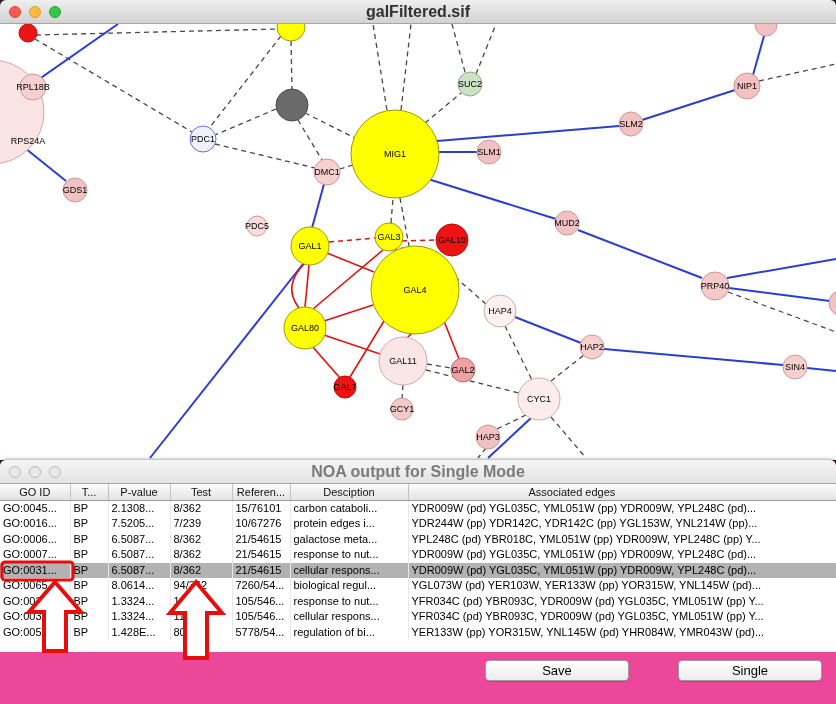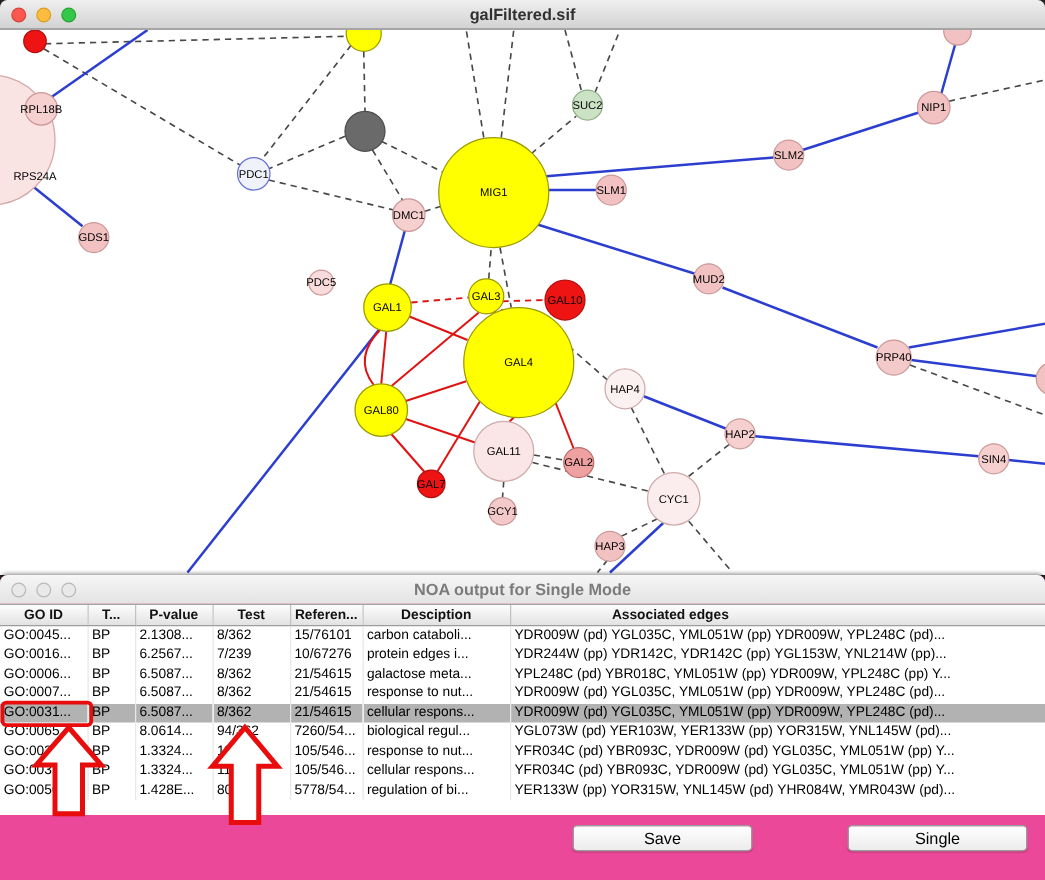--- a/index.html
+++ b/index.html
@@ -2,40 +2,40 @@
 <html><head>
 <meta charset="utf-8">
 <style>
   *{margin:0;padding:0;box-sizing:border-box}
   html,body{width:836px;height:704px;overflow:hidden}
   body{font-family:"Liberation Sans",sans-serif;background:#222;position:relative}
   .window{position:absolute;left:0;width:836px}
   #net-window{top:0;height:460px}
   #noa-window{top:460px;height:244px;background:#ec4899;border-radius:6px 6px 0 0;box-shadow:0 -1px 3px rgba(0,0,0,.35)}
   .titlebar{height:24px;background:linear-gradient(#efefef,#d2d2d2);border-bottom:1px solid #a5a5a5;border-radius:6px 6px 0 0;position:relative;display:flex;align-items:center;justify-content:center}
-  .titlebar .title{font-size:13px;font-weight:700;color:#303030}
+  .titlebar .title{font-size:16px;font-weight:700;color:#303030}
   #noa-window .titlebar{background:linear-gradient(#f6f6f6,#e3e3e3)}
   #noa-window .titlebar .title{color:#7b7b7b}
   .lights{position:absolute;left:9px;top:6px;display:flex;gap:8px}
   .light{width:12px;height:12px;border-radius:50%}
   .light.red{background:#fc5850;border:1px solid #d8433a}
   .light.yellow{background:#fdbc40;border:1px solid #d89f27}
   .light.green{background:#34c84a;border:1px solid #2aa334}
   .inactive .light{background:#e9e9e9 !important;border:1px solid #b8b8b8 !important}
   .canvas{height:436px;background:#ffffff;overflow:hidden}
   .node-label{font-size:9px;fill:#000;font-family:"Liberation Sans",sans-serif}
   .noa-table-wrap{position:absolute;top:24px;left:0;width:836px;height:168px;background:#fff;overflow:hidden}
   table{border-collapse:collapse;table-layout:fixed;width:836px}
-  th{height:16px;background:linear-gradient(#fdfdfd,#e2e2e2);border-right:1px solid #c2c2c2;border-bottom:1px solid #9d9d9d;font-weight:700;font-size:11px;color:#111;overflow:hidden;white-space:nowrap;text-align:center;padding:0 2px}
-  th.last-col{text-align:left;padding-left:81px}
+  th{height:16px;background:linear-gradient(#fdfdfd,#e2e2e2);border-right:1px solid #c2c2c2;border-bottom:1px solid #9d9d9d;font-weight:400;font-size:11px;color:#111;overflow:hidden;white-space:nowrap;text-align:center;padding:0 2px}
+  th.last-col{text-align:left;padding-left:120px}
   td{height:15.5px;border-right:1px solid #e8e8e8;padding:0 3px;overflow:hidden;white-space:nowrap;font-size:11px;color:#000;line-height:15.5px}
   tr.selected td{background:#b2b2b2}
   .btnbar{position:absolute;top:192px;left:0;width:836px;height:52px}
   .mac-btn{position:absolute;width:144px;height:21px;border-radius:4px;border:1px solid #9b9b9b;background:linear-gradient(#ffffff,#ececec);font-size:13px;font-family:"Liberation Sans",sans-serif;color:#000;box-shadow:0 1px 1px rgba(0,0,0,.15)}
-  #save-btn{left:458px;top:8px}
+  #save-btn{left:485px;top:8px}
   #cancel-btn{left:678px;top:8px}
   .overlay{position:absolute;left:0;top:0;pointer-events:none;z-index:60}
 </style>
 </head>
 <body>
 
 <div class="window" id="net-window">
   <div class="titlebar">
     <span class="lights">
       <span class="light red"></span>
@@ -193,21 +193,21 @@
             <td>BP</td>
             <td>2.1308...</td>
             <td>8/362</td>
             <td>15/76101</td>
             <td>carbon cataboli...</td>
             <td>YDR009W (pd) YGL035C, YML051W (pp) YDR009W, YPL248C (pd)...</td>
           </tr>
           <tr>
             <td>GO:0016...</td>
             <td>BP</td>
-            <td>6.2567...</td>
+            <td>7.5205...</td>
             <td>7/239</td>
             <td>10/67276</td>
             <td>protein edges i...</td>
             <td>YDR244W (pp) YDR142C, YDR142C (pp) YGL153W, YNL214W (pp)...</td>
           </tr>
           <tr>
             <td>GO:0006...</td>
             <td>BP</td>
             <td>6.5087...</td>
             <td>8/362</td>

